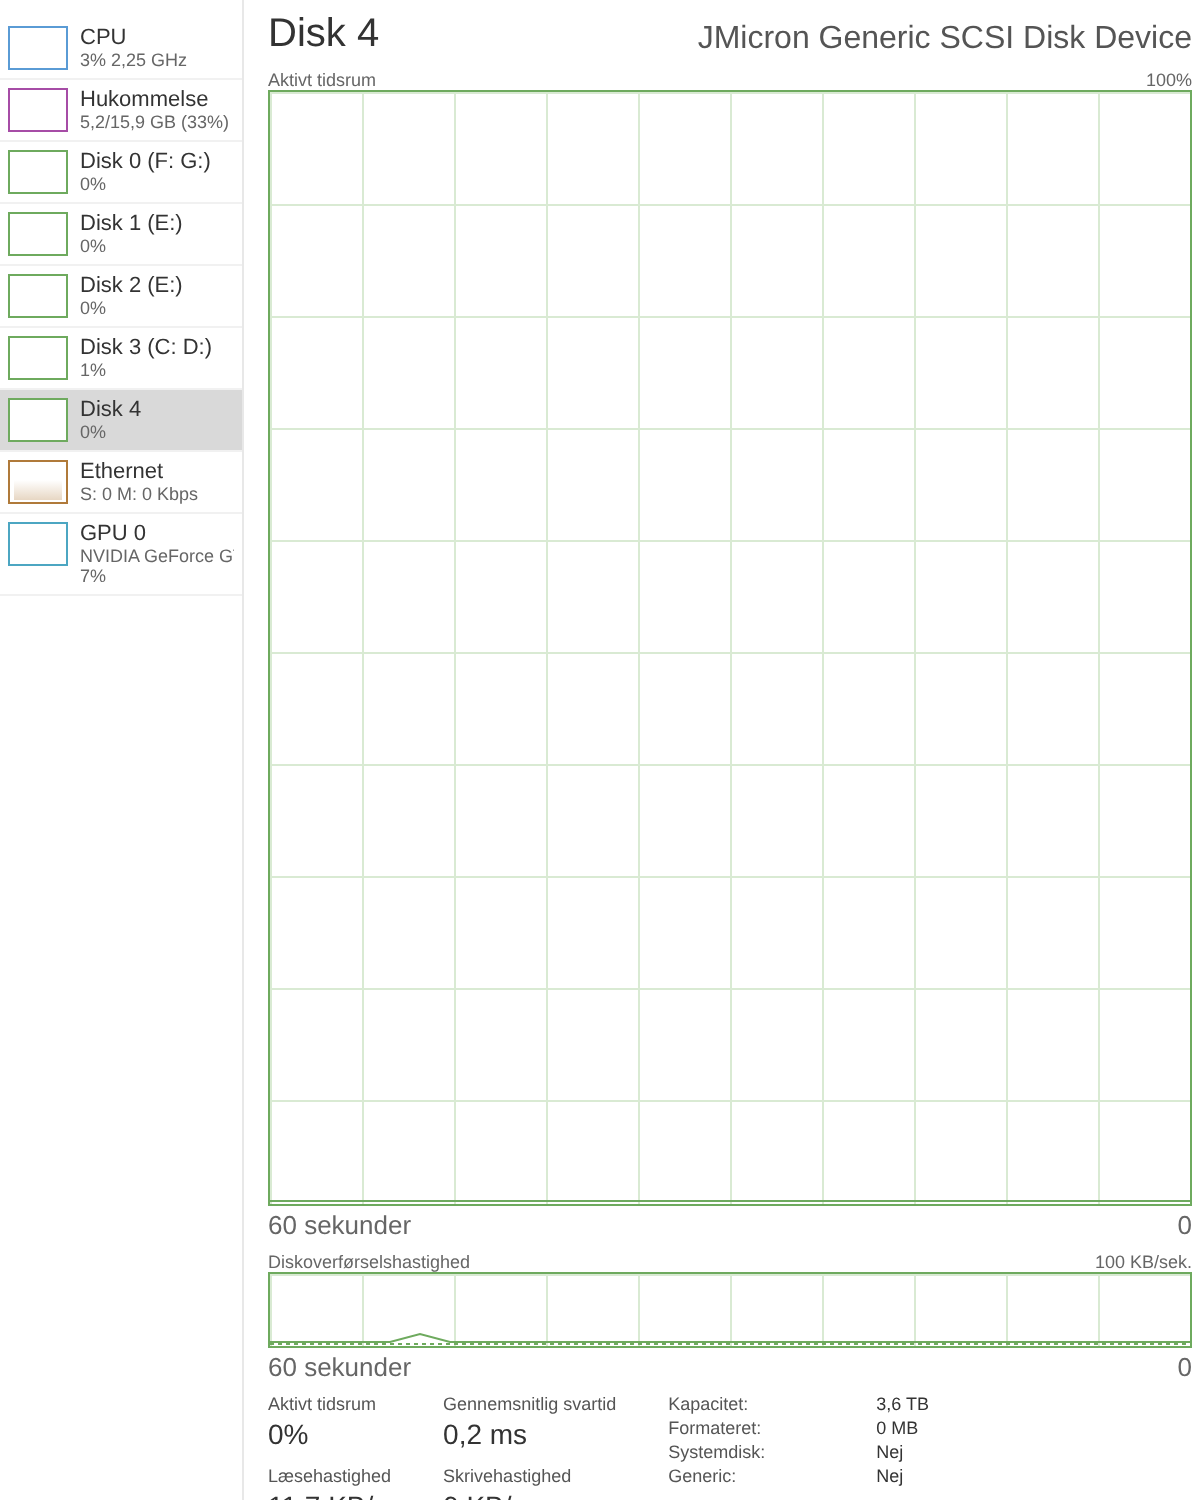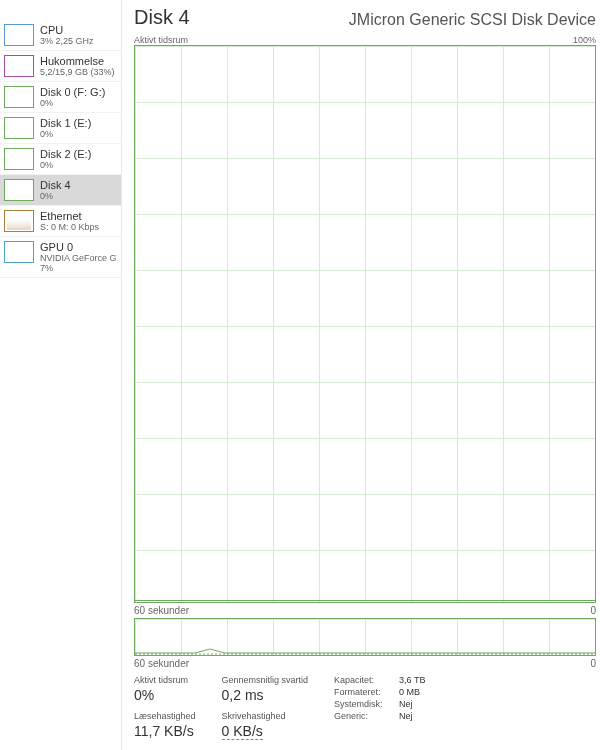--- a/index.html
+++ b/index.html
@@ -8,21 +8,21 @@
       font-size: 11px;
       background: #fff;
       color: #222;
       width: 600px;
       height: 750px;
       overflow: hidden;
     }
     .container { display: flex; height: 100%; }
     .sidebar {
       width: 122px;
-      padding-top: 20px;
+      padding-top: 9px;
       border-right: 1px solid #e8e8e8;
     }
     .sidebar-item {
       display: flex;
       align-items: flex-start;
       padding: 4px 4px 4px 4px;
       cursor: pointer;
       border-bottom: 1px solid #f1f1f1;
     }
     .sidebar-item.selected { background: #d9d9d9; }
@@ -74,27 +74,27 @@
       left: 0; right: 0;
       bottom: 1px;
       height: 1px;
       background: #6eaa5e;
     }
     .chart.small .wave {
       position: absolute;
       left: 0; right: 0; bottom: 0;
       height: 10px;
     }
-    .chart-bottom-labels { display: flex; justify-content: space-between; font-size: 10px; color: #666; margin-bottom: 2px; }
+    .chart-bottom-labels { display: flex; justify-content: space-between; font-size: 13px; color: #666; margin-bottom: 2px; }
     .stats { display: flex; margin-top: 6px; }
     .stats .group { margin-right: 26px; }
     .stats .label { font-size: 9px; color: #555; margin-bottom: 2px; }
     .stats .value { font-size: 14px; color: #333; }
     .stats .value.dashed { border-bottom: 1px dashed #888; display: inline-block; padding-bottom: 0px; }
-    .stats .kv { display: flex; margin-bottom: 2px; }
+    .stats .kv { display: flex; margin-bottom: 2px; gap: 39px; }
     .stats .kv .k { font-size: 9px; color: #555; width: 65px; }
     .stats .kv .v { font-size: 9px; color: #333; text-align: right; }
   </style>
 </head>
 <body>
 
 <div class="container">
   <div class="sidebar" id="sidebar">
       <div class="sidebar-item">
         <div class="thumb cpu"></div>
@@ -124,20 +124,27 @@
           <div class="sub">0%</div>
         </div>
       </div>
       <div class="sidebar-item">
         <div class="thumb disk"></div>
         <div class="info">
           <div class="name">Disk 2 (E:)</div>
           <div class="sub">0%</div>
         </div>
       </div>
+      <div class="sidebar-item">
+        <div class="thumb disk"></div>
+        <div class="info">
+          <div class="name">Disk 3 (C: D:)</div>
+          <div class="sub">1%</div>
+        </div>
+      </div>
       <div class="sidebar-item selected">
         <div class="thumb disk"></div>
         <div class="info">
           <div class="name">Disk 4</div>
           <div class="sub">0%</div>
         </div>
       </div>
       <div class="sidebar-item">
         <div class="thumb eth"></div>
         <div class="info">
@@ -166,20 +173,24 @@
       <span>100%</span>
     </div>
     <div class="chart big">
       <div class="chart-line"></div>
     </div>
     <div class="chart-bottom-labels">
       <span>60 sekunder</span>
       <span>0</span>
     </div>
 
+    <div class="chart-top-labels">
+      <span>Diskoverførselshastighed</span>
+      <span>100 KB/sek.</span>
+    </div>
     <div class="chart small">
       <svg class="wave" viewBox="0 0 460 10" preserveAspectRatio="none">
         <polyline points="0,8 40,8 60,8 75,4 90,8 130,8 170,8 240,8 300,8 360,8 420,8 460,8" fill="none" stroke="#6eaa5e" stroke-width="1"></polyline>
         <polyline points="0,9 40,9 60,9 75,9 90,9 130,9 170,9 240,9 300,9 360,9 420,9 460,9" fill="none" stroke="#6eaa5e" stroke-width="1" stroke-dasharray="2,2"></polyline>
       </svg>
     </div>
     <div class="chart-bottom-labels">
       <span>60 sekunder</span>
       <span>0</span>
     </div>

